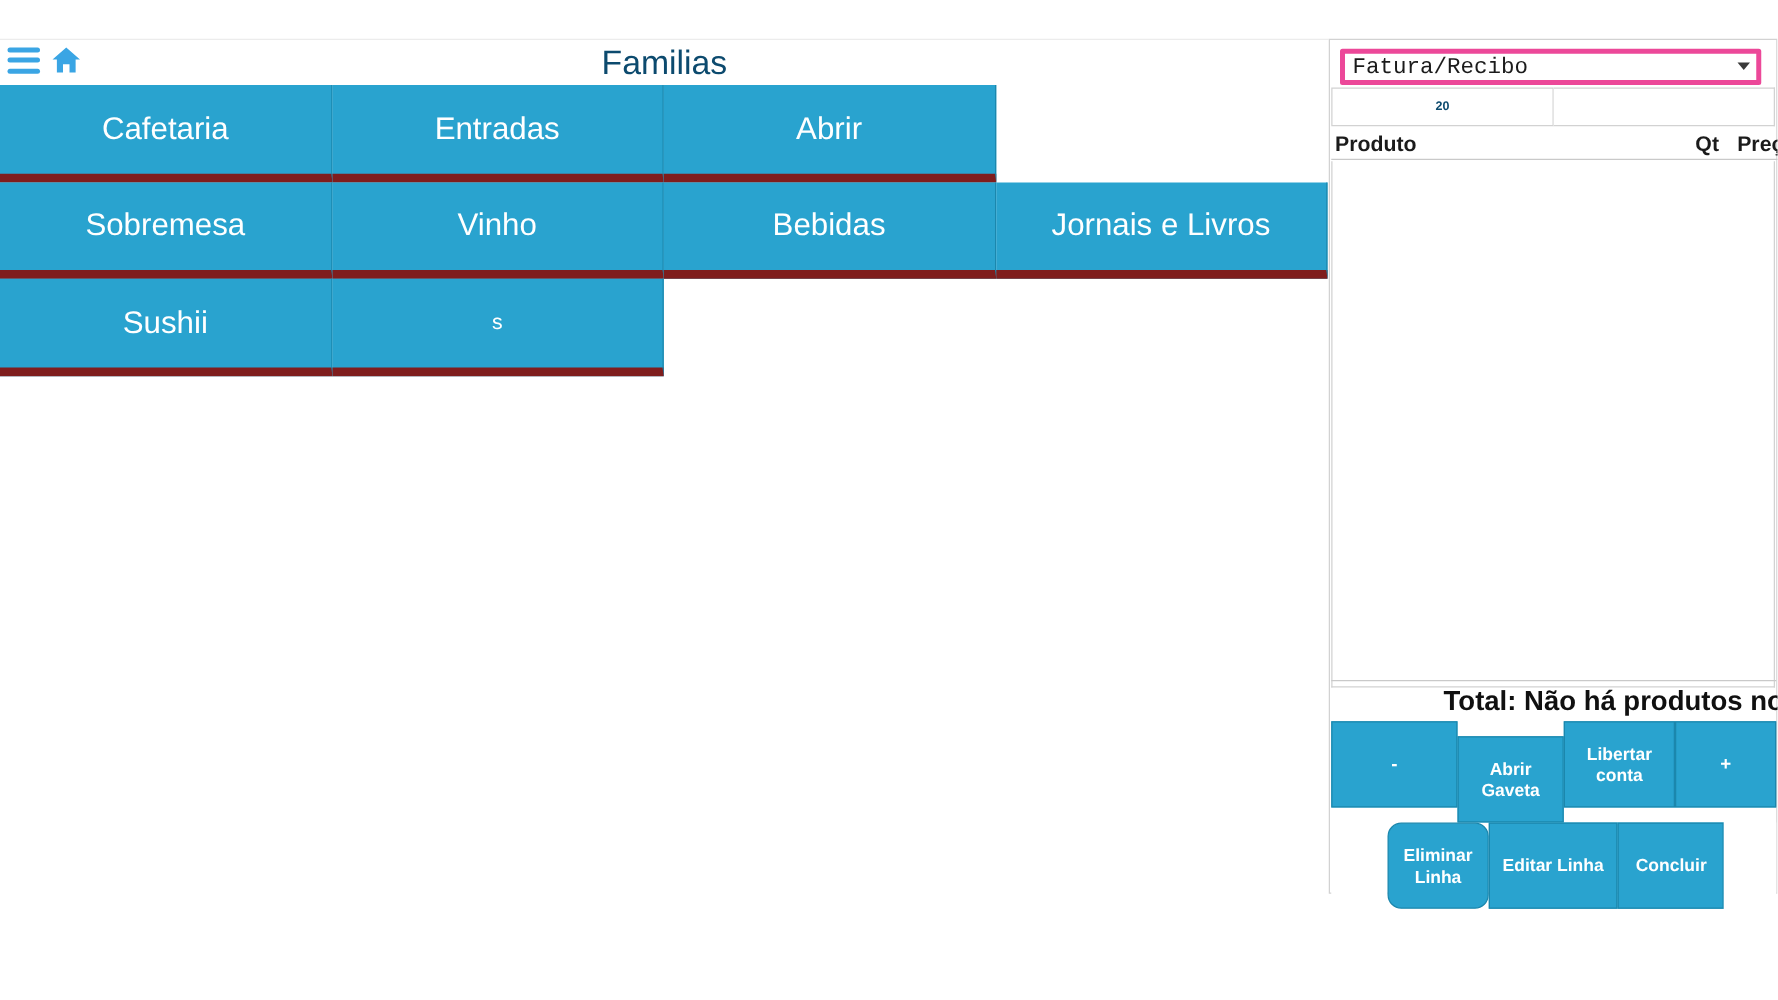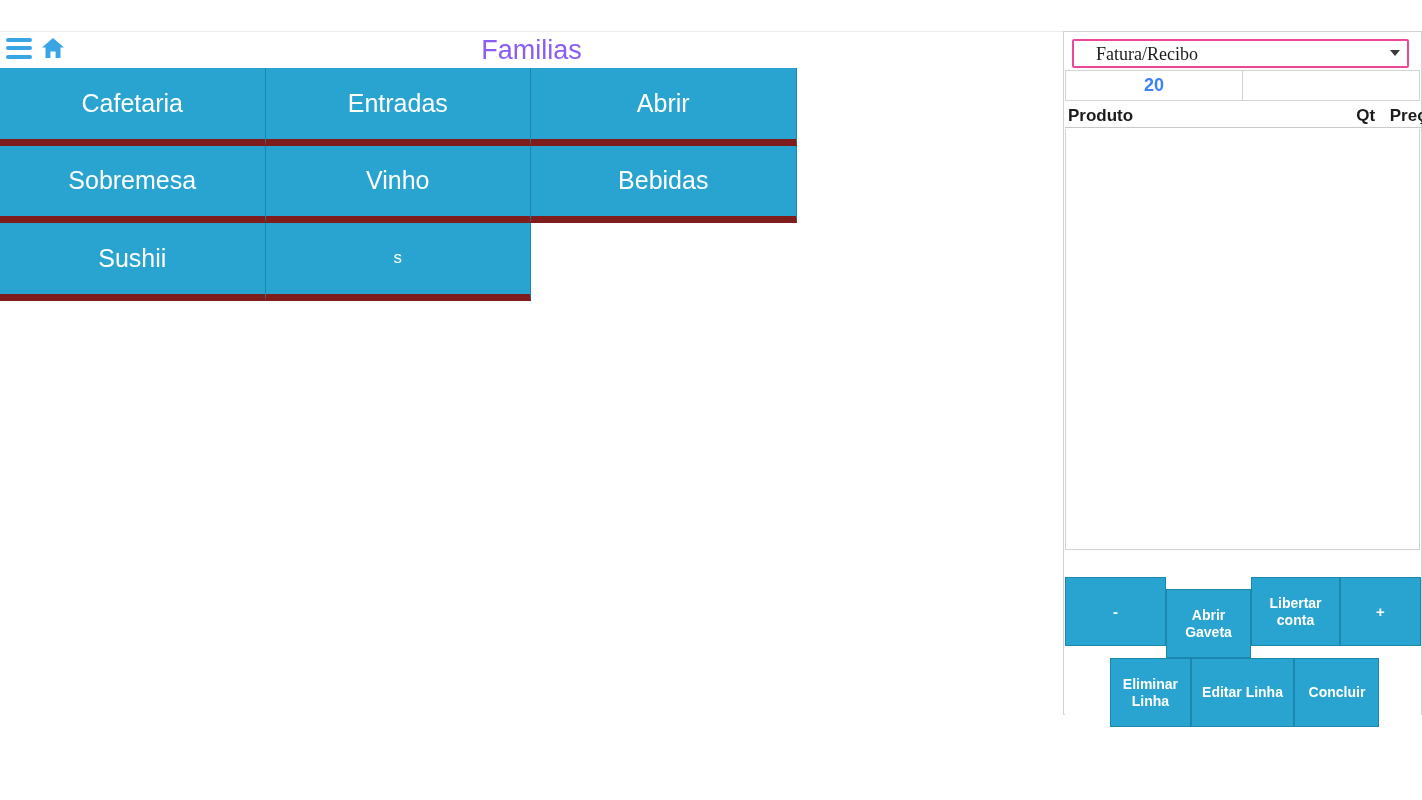--- a/index.html
+++ b/index.html
@@ -62,21 +62,21 @@
     cursor: pointer;
   }
 
   .page-title {
     position: absolute;
     left: 0;
     top: 0;
     width: 1063px;
     text-align: center;
     font-size: 27px;
-    color: #8b5cf6;
+    color: #0c4a6e;
     line-height: 37px;
     white-space: nowrap;
     font-weight: 400;
   }
 
   
   .grid-area {
     position: absolute;
     left: 0;
     top: 68px;
@@ -125,26 +125,26 @@
     position: absolute;
     left: 8px;
     top: 7px;
     width: 337px;
     height: 29px;
   }
   .doc-select {
     width: 100%;
     height: 29px;
     box-sizing: border-box;
-    font-family: Liberation Serif, serif;
+    font-family: Liberation Mono, monospace;
     font-size: 18px;
     color: #1b1b1b;
-    padding: 0 22px;
-    background: #ffffff;
-    border: 2px solid #ec4899;
+    padding: 0 6px;
+    background: #ffffff;
+    border: 4px solid #ec4899;
     border-radius: 2px;
     appearance: none;
     -webkit-appearance: none;
     cursor: pointer;
   }
   .doc-select-arrow {
     position: absolute;
     right: 9px;
     top: 11px;
     width: 0; height: 0;
@@ -162,23 +162,23 @@
     height: 31px;
     display: flex;
   }
   .meta-cell {
     height: 31px;
     box-sizing: border-box;
     border: 1px solid #d2d2d2;
     display: flex;
     align-items: center;
     justify-content: center;
-    font-size: 18px;
+    font-size: 10px;
     font-weight: bold;
-    color: #3b82f6;
+    color: #0c4a6e;
     background: #ffffff;
   }
   .meta-cell.left  { width: 178px; }
   .meta-cell.right { width: 177px; border-left: none; }
 
   .list-head {
     position: absolute;
     left: 1px;
     top: 72px;
     width: 372px;
@@ -256,21 +256,21 @@
     background: #ffffff;
     border: none;
     cursor: default;
   }
   .w-minus   { width: 101px; }
   .w-gaveta  { width: 85px; margin-top: 12px; }
   .w-libertar{ width: 89px; }
   .w-plus    { width: 81px; }
 
   .w-blank-l { width: 48px; }
-  .w-elim    { width: 85px; }
+  .w-elim    { width: 85px; border-radius: 11px; }
   .w-edit    { width: 110px; }
   .w-concl   { width: 90px; }
   .w-blank-r { width: 44px; }
 
   .pbtn.sym { font-size: 15px; font-weight: bold; }
 </style>
 </head>
 <body>
 
 <div id="app">
@@ -294,20 +294,21 @@
   <div class="grid-area">
     <div class="tile-row">
       <div class="tile">Cafetaria</div>
       <div class="tile">Entradas</div>
       <div class="tile">Abrir</div>
     </div>
     <div class="tile-row">
       <div class="tile">Sobremesa</div>
       <div class="tile">Vinho</div>
       <div class="tile">Bebidas</div>
+      <div class="tile">Jornais e Livros</div>
     </div>
     <div class="tile-row">
       <div class="tile">Sushii</div>
       <div class="tile small-label">s</div>
     </div>
   </div>
 
   <div class="order-panel">
 
     <div class="doc-select-wrap">
@@ -323,20 +324,23 @@
     </div>
 
     <div class="list-head">
       <div class="col-produto">Produto</div>
       <div class="col-qt">Qt</div>
       <div class="col-preco">Preço</div>
     </div>
 
     <div class="list-body"></div>
 
+    <div class="total-row">
+      <span>Total: Não há produtos no</span>
+    </div>
 
     <div class="btn-grid">
       <div class="btn-row">
         <div class="pbtn sym w-minus">-</div>
         <div class="pbtn w-gaveta">Abrir Gaveta</div>
         <div class="pbtn w-libertar">Libertar
 conta</div>
         <div class="pbtn sym w-plus">+</div>
       </div>
       <div class="btn-row">

